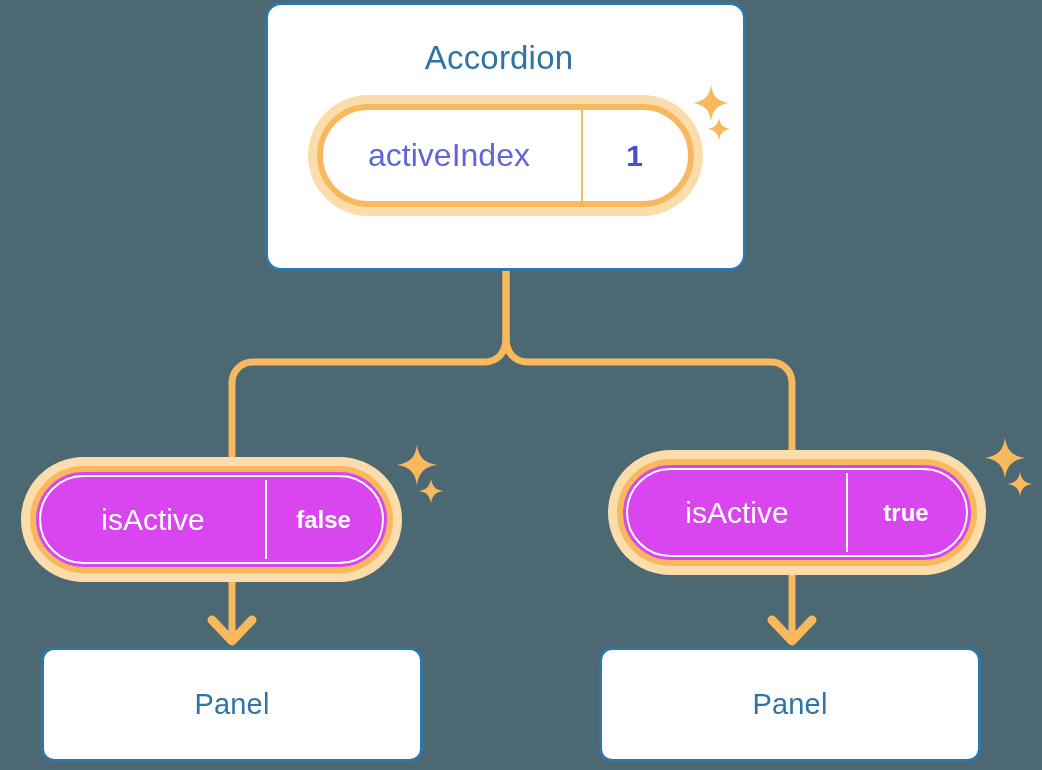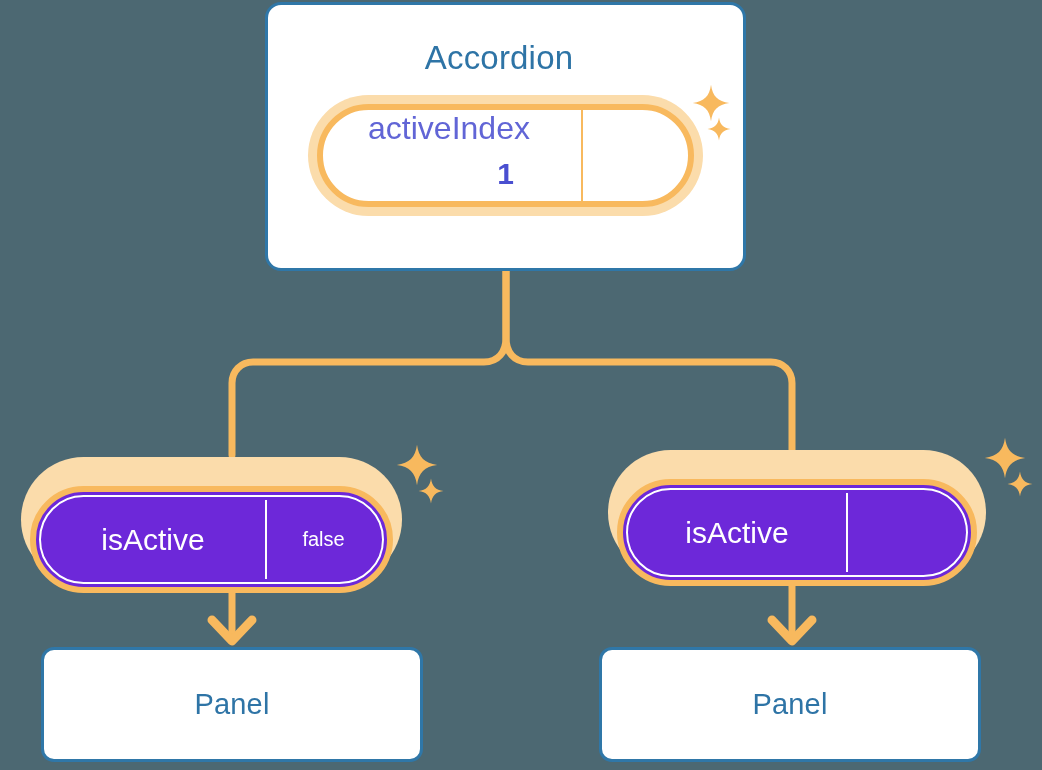--- a/index.html
+++ b/index.html
@@ -89,21 +89,20 @@
   }
   .pill {
     position: relative;
     height: 100%;
     border-radius: 999px;
     border: 6px solid #f8b95e;
     box-sizing: border-box;
     display: flex;
     align-items: stretch;
     overflow: hidden;
-    flex-direction: column;
   }
   .pill .seg {
     display: flex;
     align-items: center;
     justify-content: center;
     box-sizing: border-box;
     white-space: nowrap;
   }
   .pill .seg-name  { flex: 0 0 auto; }
   .pill .seg-value { flex: 1 1 auto; }
@@ -135,23 +134,22 @@
     padding-right: 6px;
   }
   #pill-activeindex .seg-value {
     color: #4a4fd0;
     font-size: 30px;
     font-weight: 700;
   }
 
   
   .pill-purple .pill {
-    background: #6d28d9;
-    border-radius: 999px;
-    margin-top: 20px;
+    background: #d946ef;
+    border-radius: 999px;
   }
   .pill-purple .pill-inner {
     position: absolute;
     left: 3px;
     top: 3px;
     right: 3px;
     bottom: 3px;
     border: 2px solid #ffffff;
     border-radius: 999px;
     box-sizing: border-box;
@@ -159,22 +157,22 @@
     align-items: stretch;
     overflow: hidden;
   }
   .pill-purple .seg-name {
     color: #ffffff;
     font-size: 30px;
     font-weight: 400;
   }
   .pill-purple .seg-value {
     color: #ffffff;
-    font-size: 20px;
-    font-weight: 400;
+    font-size: 24px;
+    font-weight: 700;
   }
   .pill-purple .divider {
     position: absolute;
     top: 3px;
     bottom: 3px;
     width: 2px;
     background: #ffffff;
   }
 
   #pill-isactive-false {
@@ -274,20 +272,21 @@
   </div>
 
   <div class="card panel-card" id="panel-left">
     <div class="card-title">Panel</div>
   </div>
 
   <div class="pill-wrap pill-purple" id="pill-isactive-true">
     <div class="pill">
       <div class="pill-inner">
         <div class="seg seg-name">isActive</div>
+        <div class="seg seg-value">true</div>
         <div class="divider"></div>
       </div>
     </div>
   </div>
 
   <div class="sparkle" style="left:984px; top:437px;">
     <svg width="42" height="42" viewBox="0 0 100 100">
       <path d="M50 2 C54 32 68 46 98 50 C68 54 54 68 50 98 C46 68 32 54 2 50 C32 46 46 32 50 2 Z" fill="#f8b95e"></path>
     </svg>
   </div>

